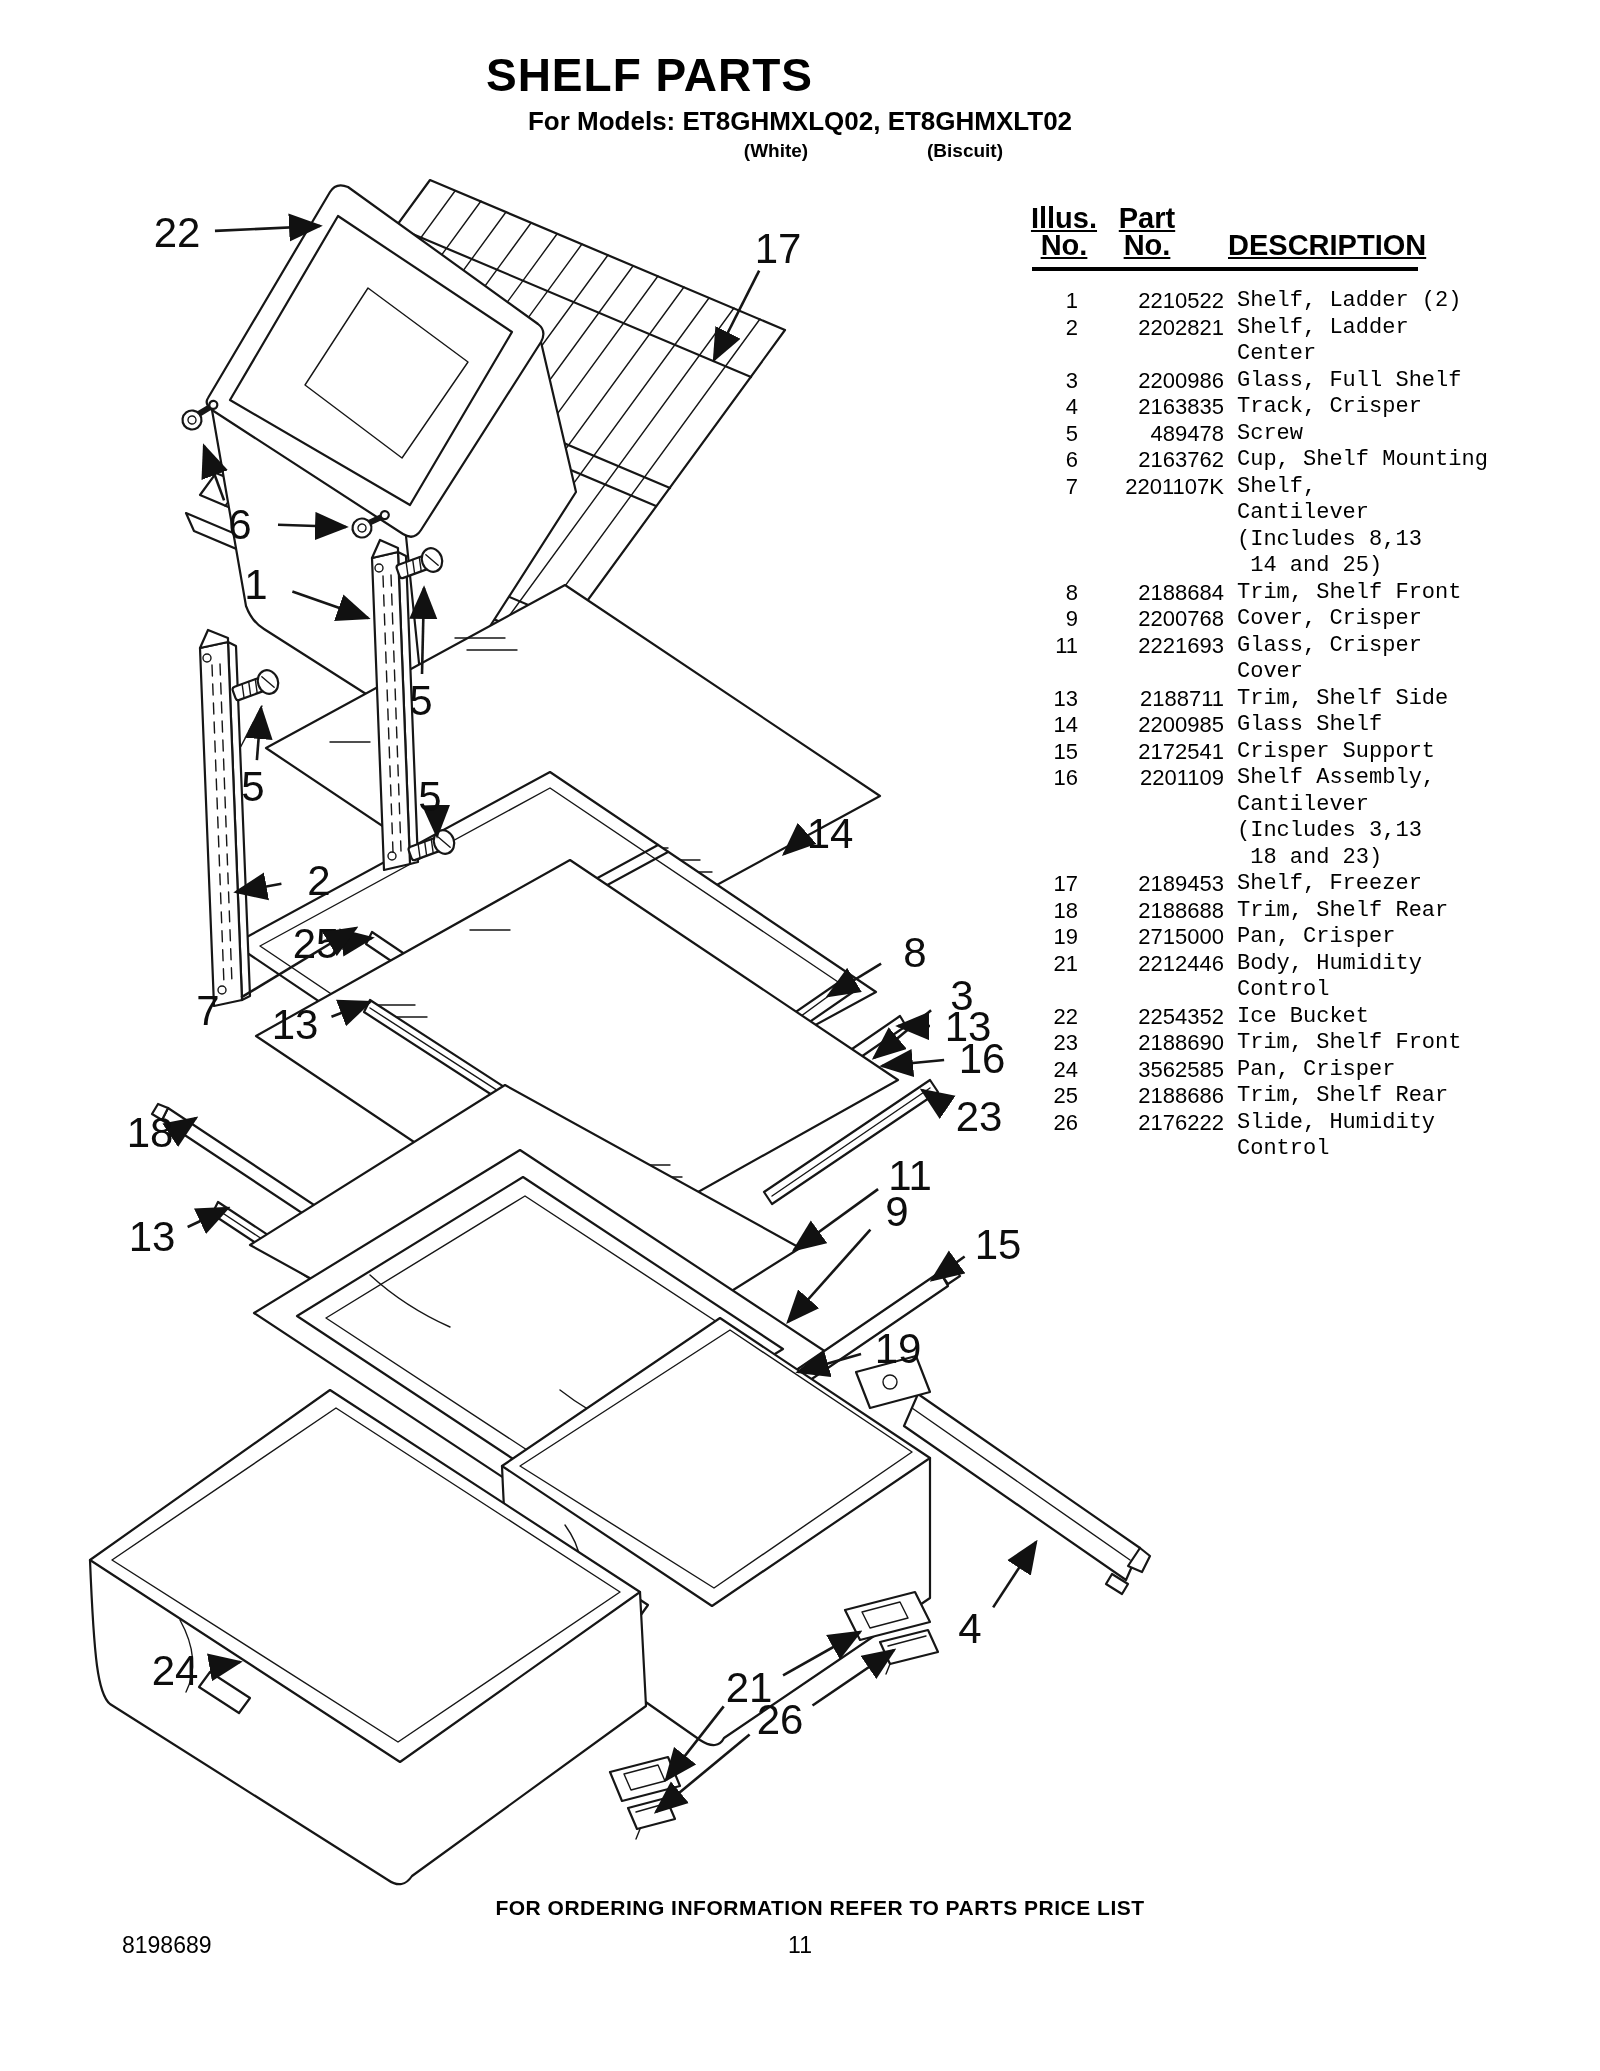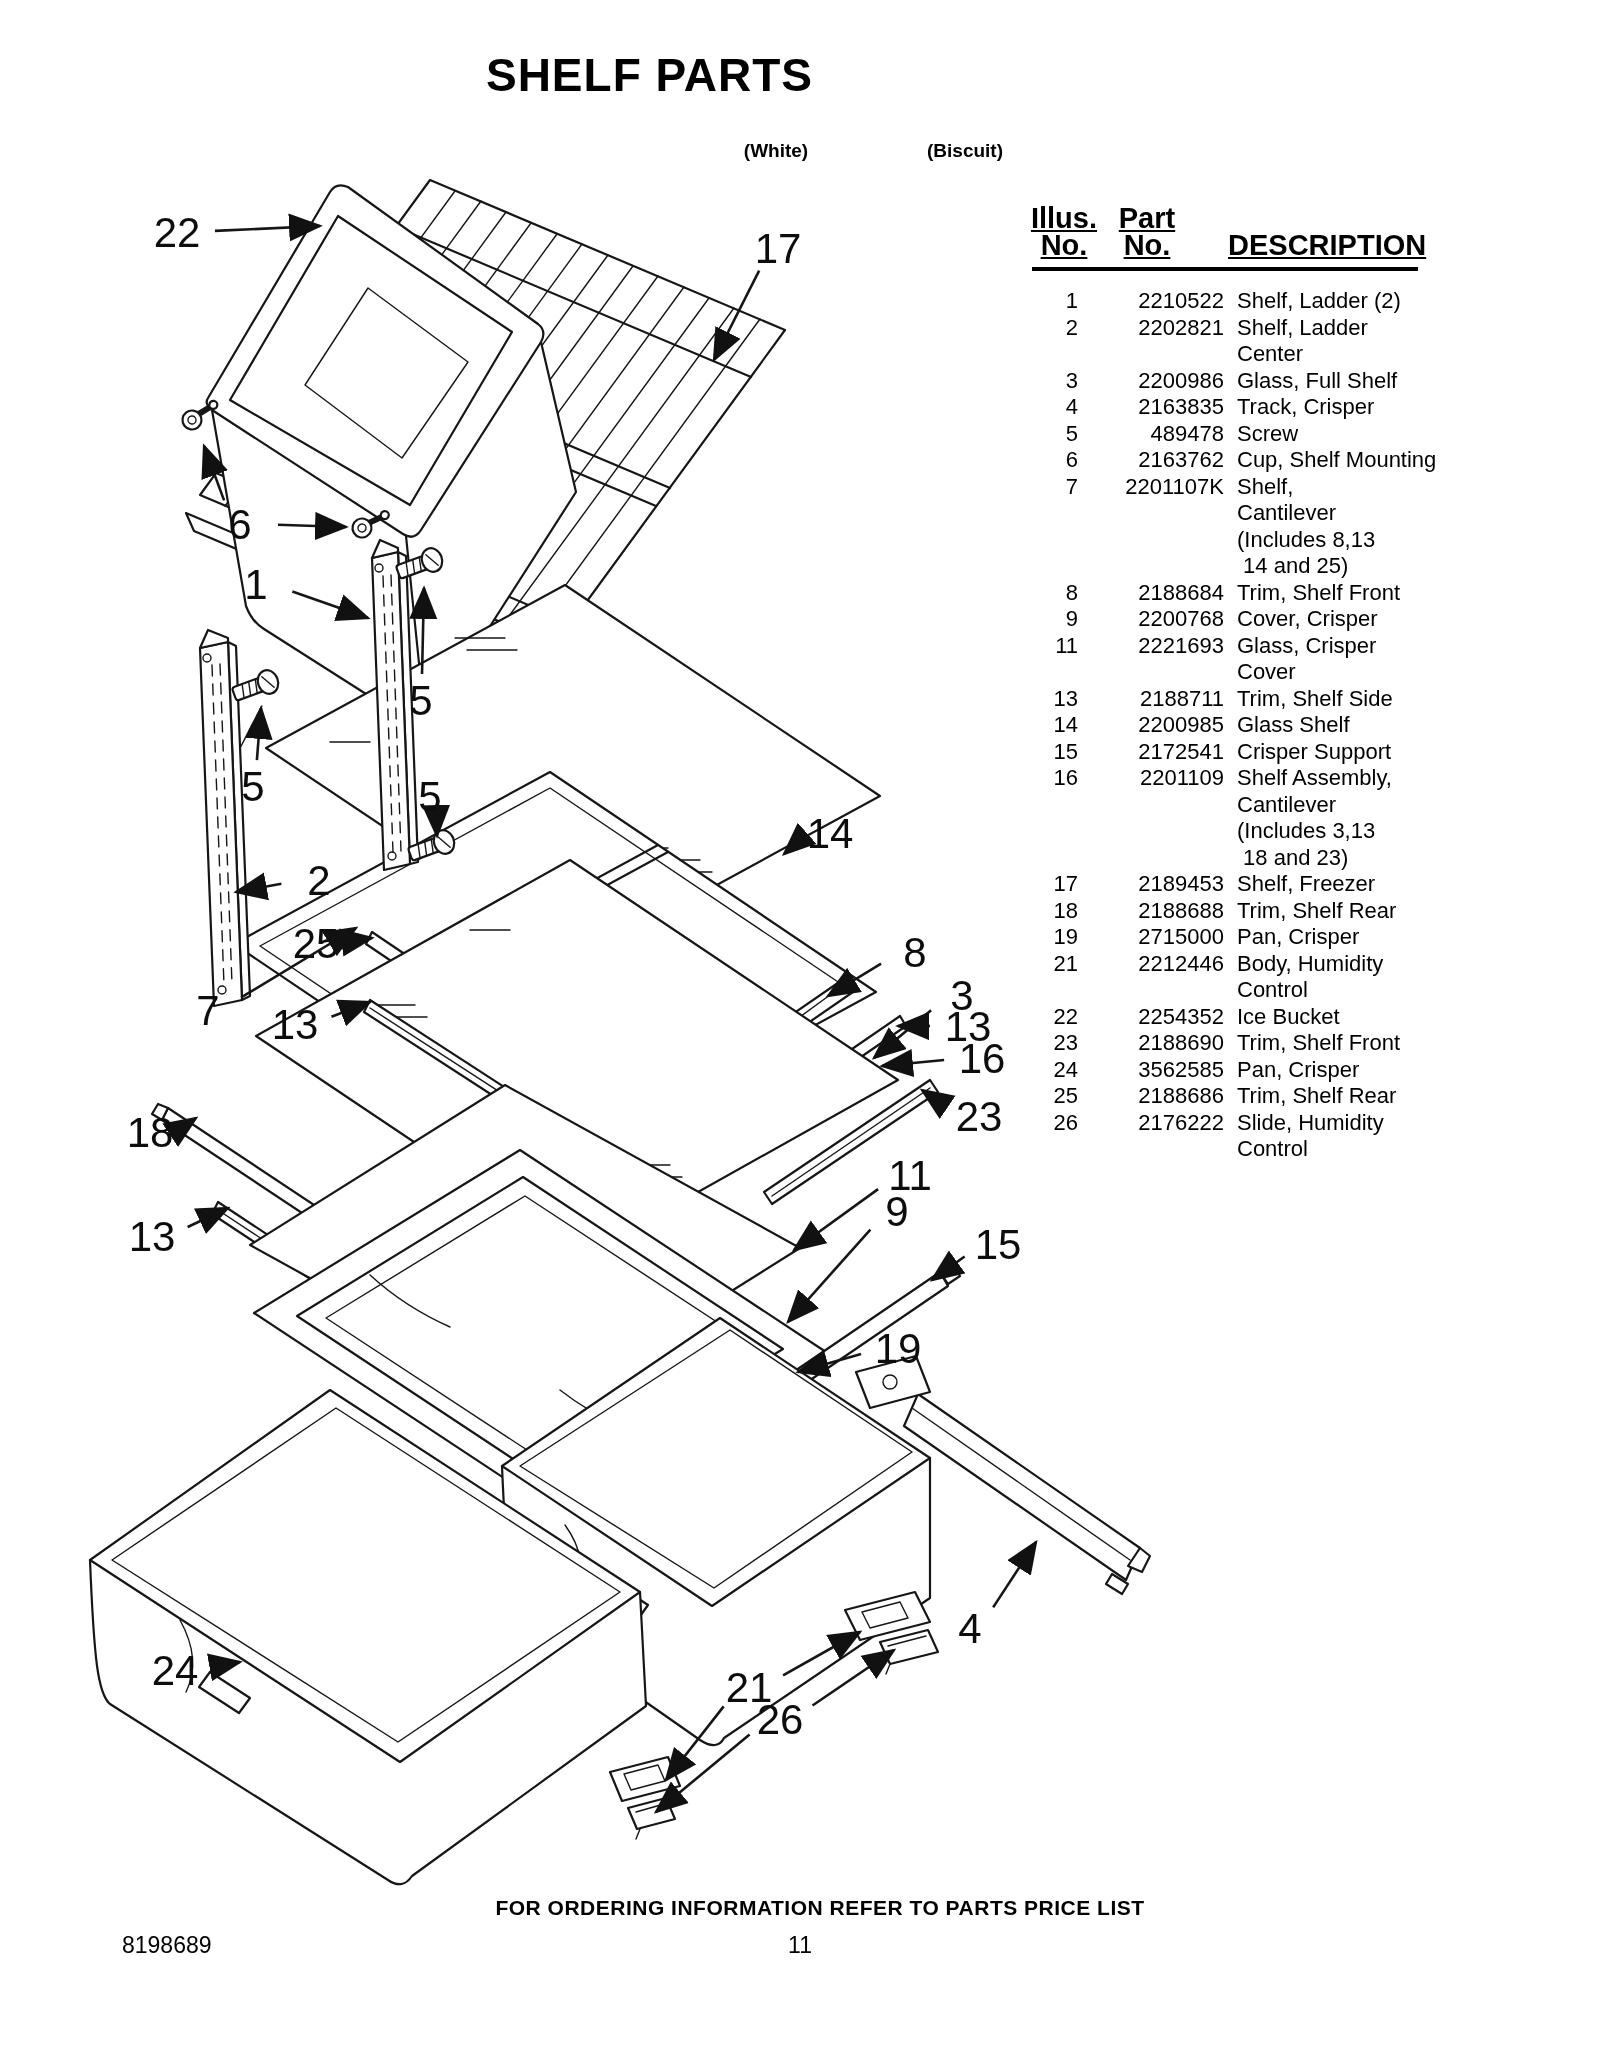--- a/index.html
+++ b/index.html
@@ -14,21 +14,21 @@
   #color-right{left:965px;}
   .th{font-size:29px;font-weight:700;line-height:27px;text-align:center;text-decoration:underline;}
   #th1{left:1008px;top:205px;width:112px;}
   #th2{left:1085px;top:205px;width:124px;}
   #th3{left:1228px;top:232px;width:220px;text-align:left;}
   #rule{left:1032px;top:267px;width:386px;height:4px;background:#000;}
   #rows{left:1008px;top:288px;width:470px;font-size:22px;line-height:26.5px;}
   .prow{display:flex;align-items:flex-start;}
   .c1{width:70px;text-align:right;flex:none;}
   .c2{width:146px;text-align:right;flex:none;}
-  .c3{margin-left:13px;white-space:pre;}
+  .c3{margin-left:13px;white-space:pre;font-family:Liberation Mono, monospace;}
   #footer-note{left:0;top:1896px;width:1640px;text-align:center;font-size:21px;font-weight:700;letter-spacing:.5px;}
   #doc-number{left:122px;top:1932px;font-size:23px;}
   #page-number{left:0;top:1932px;width:1600px;text-align:center;font-size:23px;}
   .ink{stroke:#161616;fill:none;stroke-width:2.2;stroke-linejoin:round;stroke-linecap:round;}
   .inkf{stroke:#161616;fill:#fff;stroke-width:2.2;stroke-linejoin:round;stroke-linecap:round;}
   .thin{stroke:#161616;fill:none;stroke-width:1.4;stroke-linejoin:round;stroke-linecap:round;}
   .callout-num{font-family:"Liberation Sans",sans-serif;font-size:42px;fill:#0d0d0d;}
 </style>
 </head>
 <body>
@@ -252,20 +252,21 @@
         <text x="749" y="1687" text-anchor="middle" dominant-baseline="central" class="callout-num">21</text>
         <line x1="812.5090030026928" y1="1705.53713033545" x2="894" y2="1650" stroke="#161616" stroke-width="2.6" marker-end="url(#arw)"></line>
         <line x1="749.6" y1="1734.6" x2="656" y2="1812" stroke="#161616" stroke-width="2.6" marker-end="url(#arw)"></line>
         <text x="780" y="1719" text-anchor="middle" dominant-baseline="central" class="callout-num">26</text>
         <line x1="212.715418414718" y1="1666.8239647650764" x2="240" y2="1662" stroke="#161616" stroke-width="2.6" marker-end="url(#arw)"></line>
         <text x="175" y="1670" text-anchor="middle" dominant-baseline="central" class="callout-num">24</text>
       </g>
   </svg>
 
   <div class="abs" id="title">SHELF PARTS</div>
+  <div class="abs" id="models">For Models: ET8GHMXLQ02, ET8GHMXLT02</div>
   <div class="abs colorlbl" id="color-left">(White)</div>
   <div class="abs colorlbl" id="color-right">(Biscuit)</div>
 
   <div class="abs th" id="th1">
     <div>Illus.</div>
       <div>No.</div>
   </div>
   <div class="abs th" id="th2">
     <div>Part</div>
       <div>No.</div>

